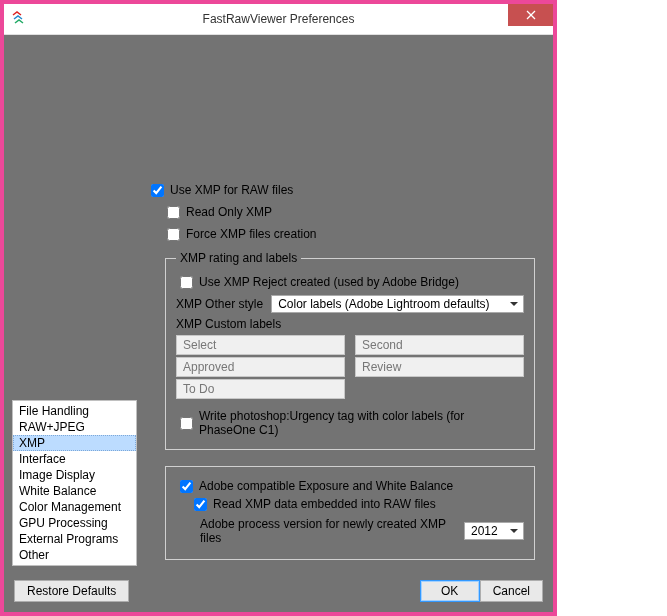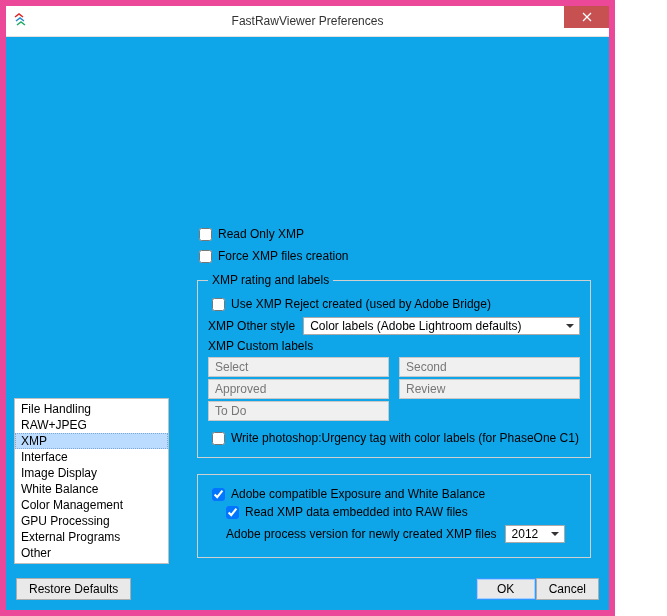--- a/index.html
+++ b/index.html
@@ -3,27 +3,27 @@
 <meta charset="utf-8">
 <style>
   html, body {
     margin: 0;
     padding: 0;
     font-family: "Segoe UI", Tahoma, sans-serif;
     font-size: 12px;
     background: #fff;
   }
   .window {
-    width: 615px;
+    width: 557px;
     height: 616px;
-    border: 6px solid #ec4899;
+    border: 4px solid #ec4899;
     box-sizing: border-box;
     display: flex;
     flex-direction: column;
-    background: #0ea5e9;
+    background: #737373;
   }
   .titlebar {
     height: 30px;
     background: #fff;
     border-bottom: 1px solid #e0e0e0;
     display: flex;
     align-items: center;
     position: relative;
   }
   .titlebar .icon {
@@ -234,20 +234,24 @@
         <div class="sidebar-item">Image Display</div>
         <div class="sidebar-item">White Balance</div>
         <div class="sidebar-item">Color Management</div>
         <div class="sidebar-item">GPU Processing</div>
         <div class="sidebar-item">External Programs</div>
         <div class="sidebar-item">Other</div>
       </div>
 
     <div class="content">
 
+      <label class="checkbox-row">
+        <input type="checkbox" checked="" style="">
+        <span class="label">Use XMP for RAW files</span>
+      </label>
 
       <label class="checkbox-row" style="margin-left:20px">
         <input type="checkbox" style="">
         <span class="label">Read Only XMP</span>
       </label>
 
       <label class="checkbox-row" style="margin-left:20px">
         <input type="checkbox" style="">
         <span class="label">Force XMP files creation</span>
       </label>
@@ -287,21 +291,21 @@
         <label class="checkbox-row">
           <input type="checkbox" checked="" style="">
           <span class="label">Adobe compatible Exposure and White Balance</span>
         </label>
 
         <label class="checkbox-row" style="margin-left:18px">
           <input type="checkbox" checked="" style="">
           <span class="label">Read XMP data embedded into RAW files</span>
         </label>
 
-        <div class="row" style="margin-left:18px">
+        <div class="row" style="margin-left:24px">
           <span class="label">Adobe process version for newly created XMP files</span>
           <div class="dropdown">
             <span>2012</span>
           </div>
         </div>
       </div>
 
     </div>
   </div>
 

